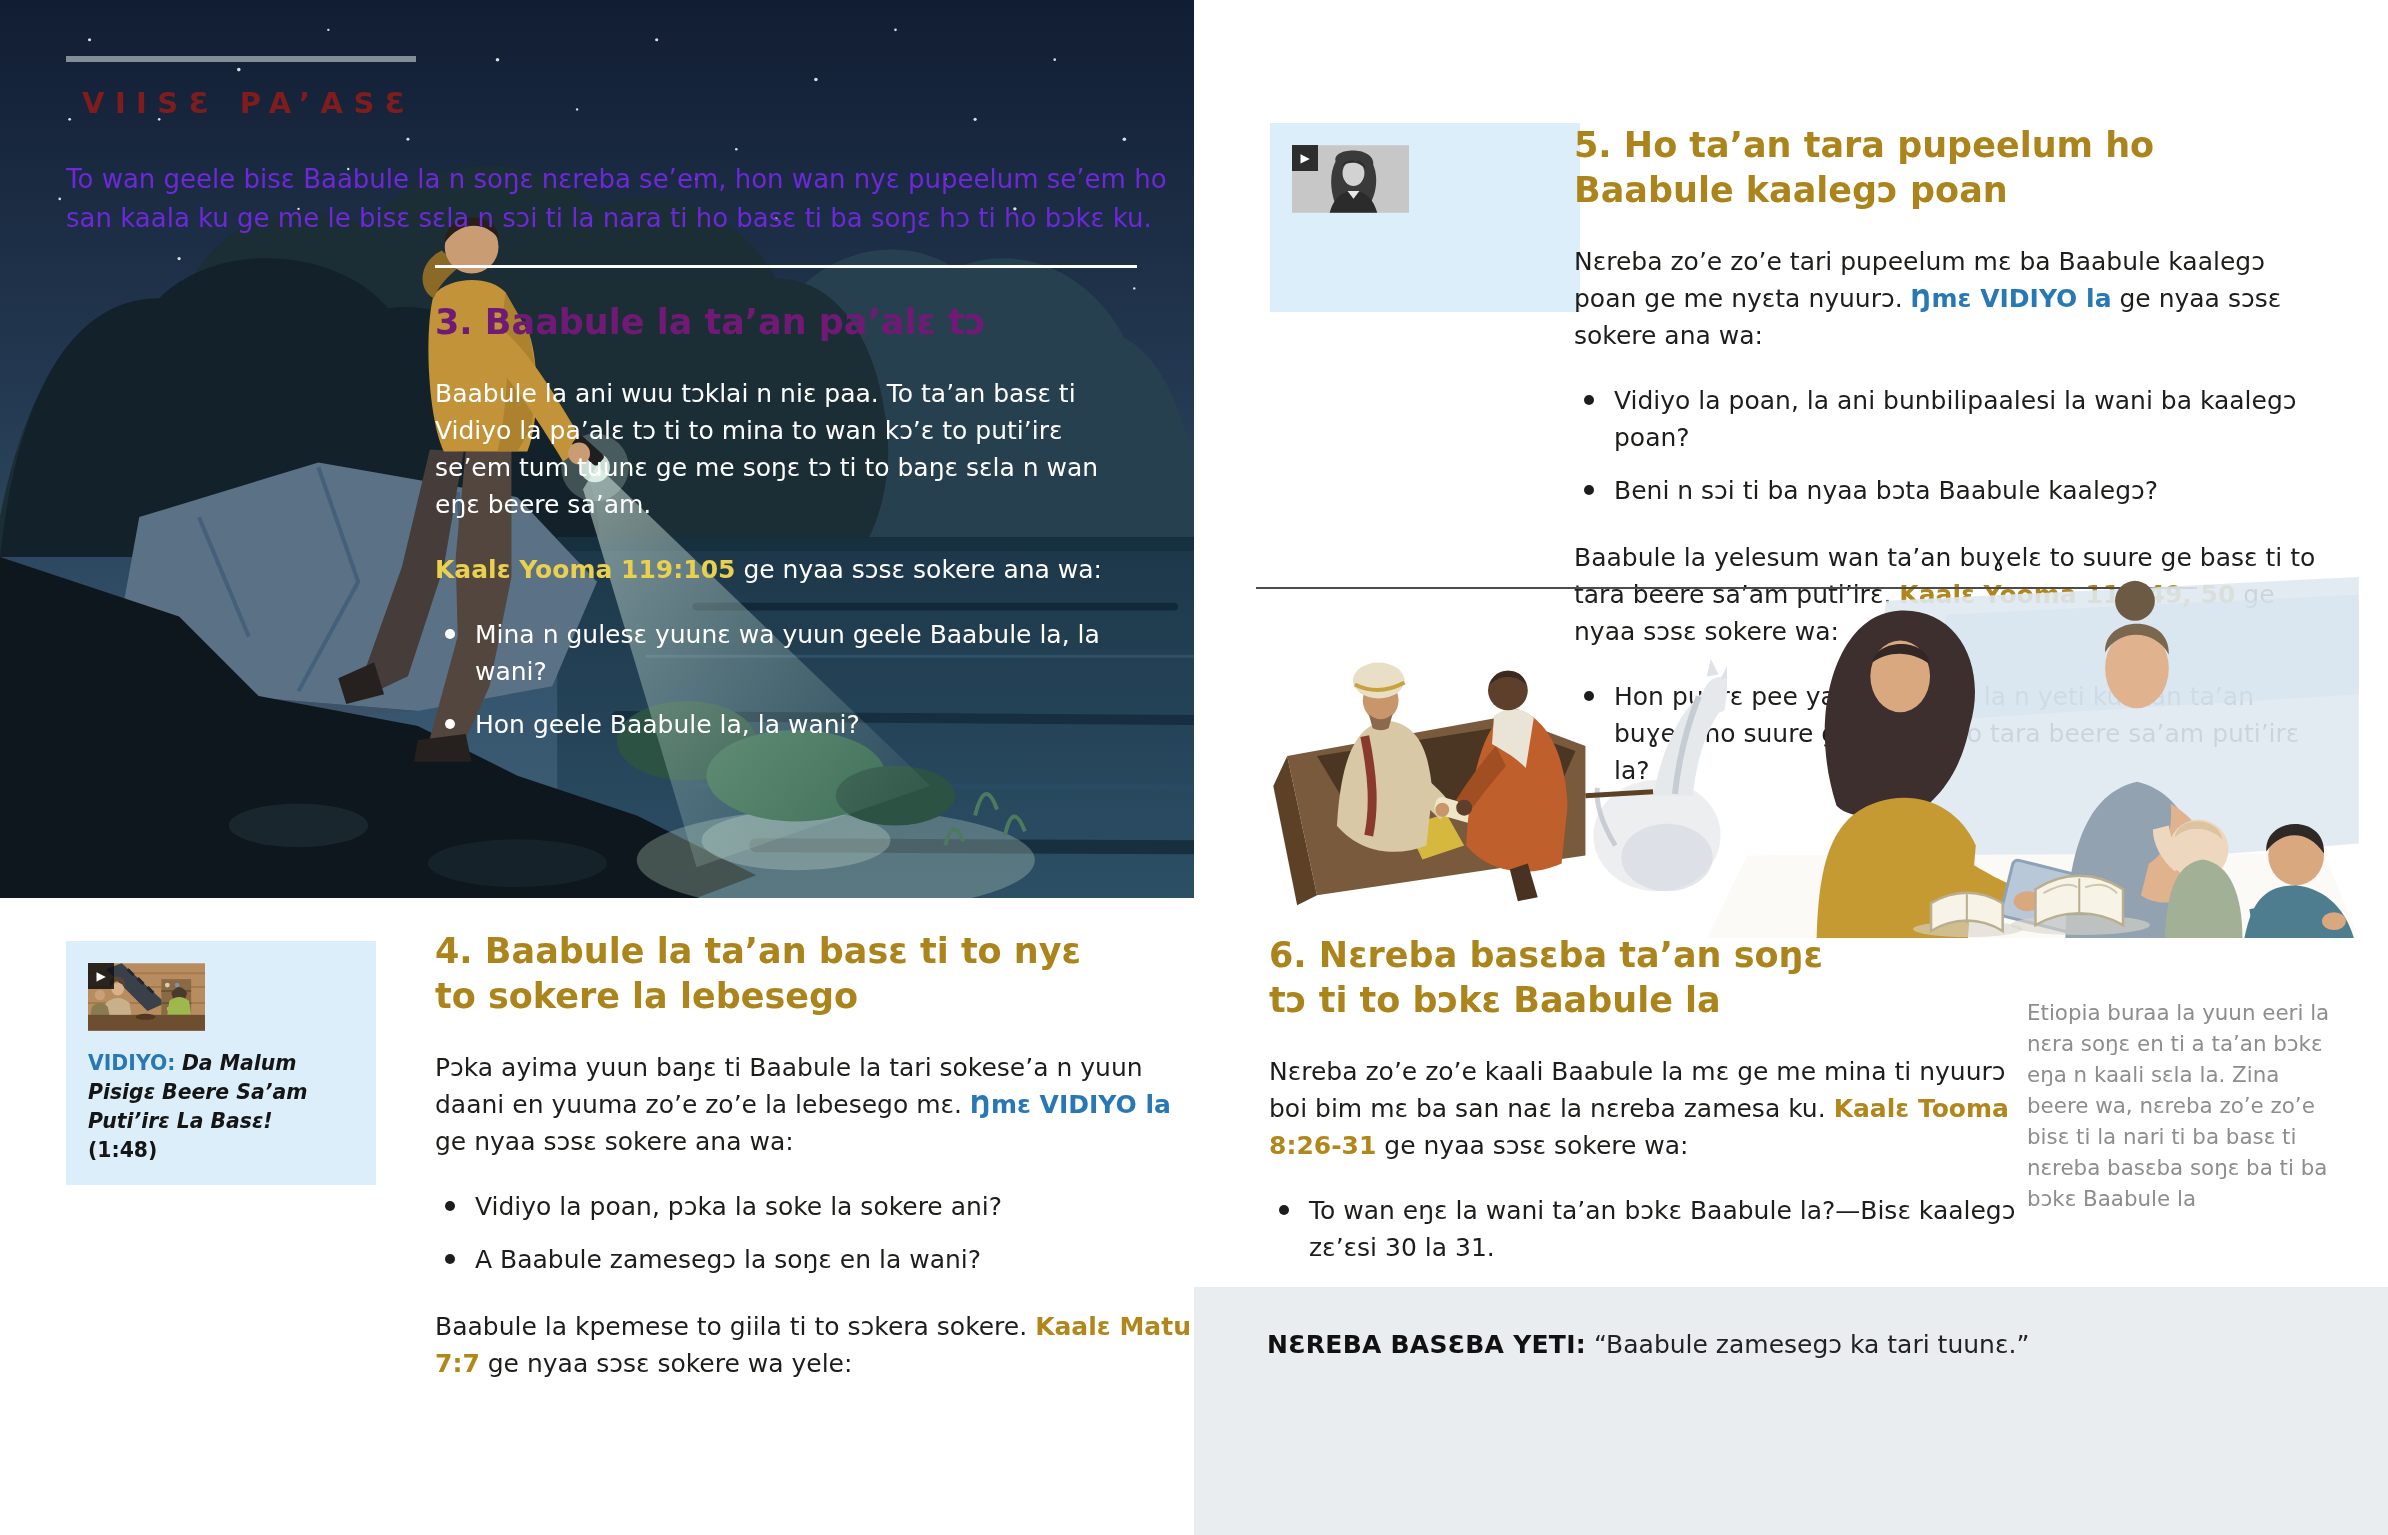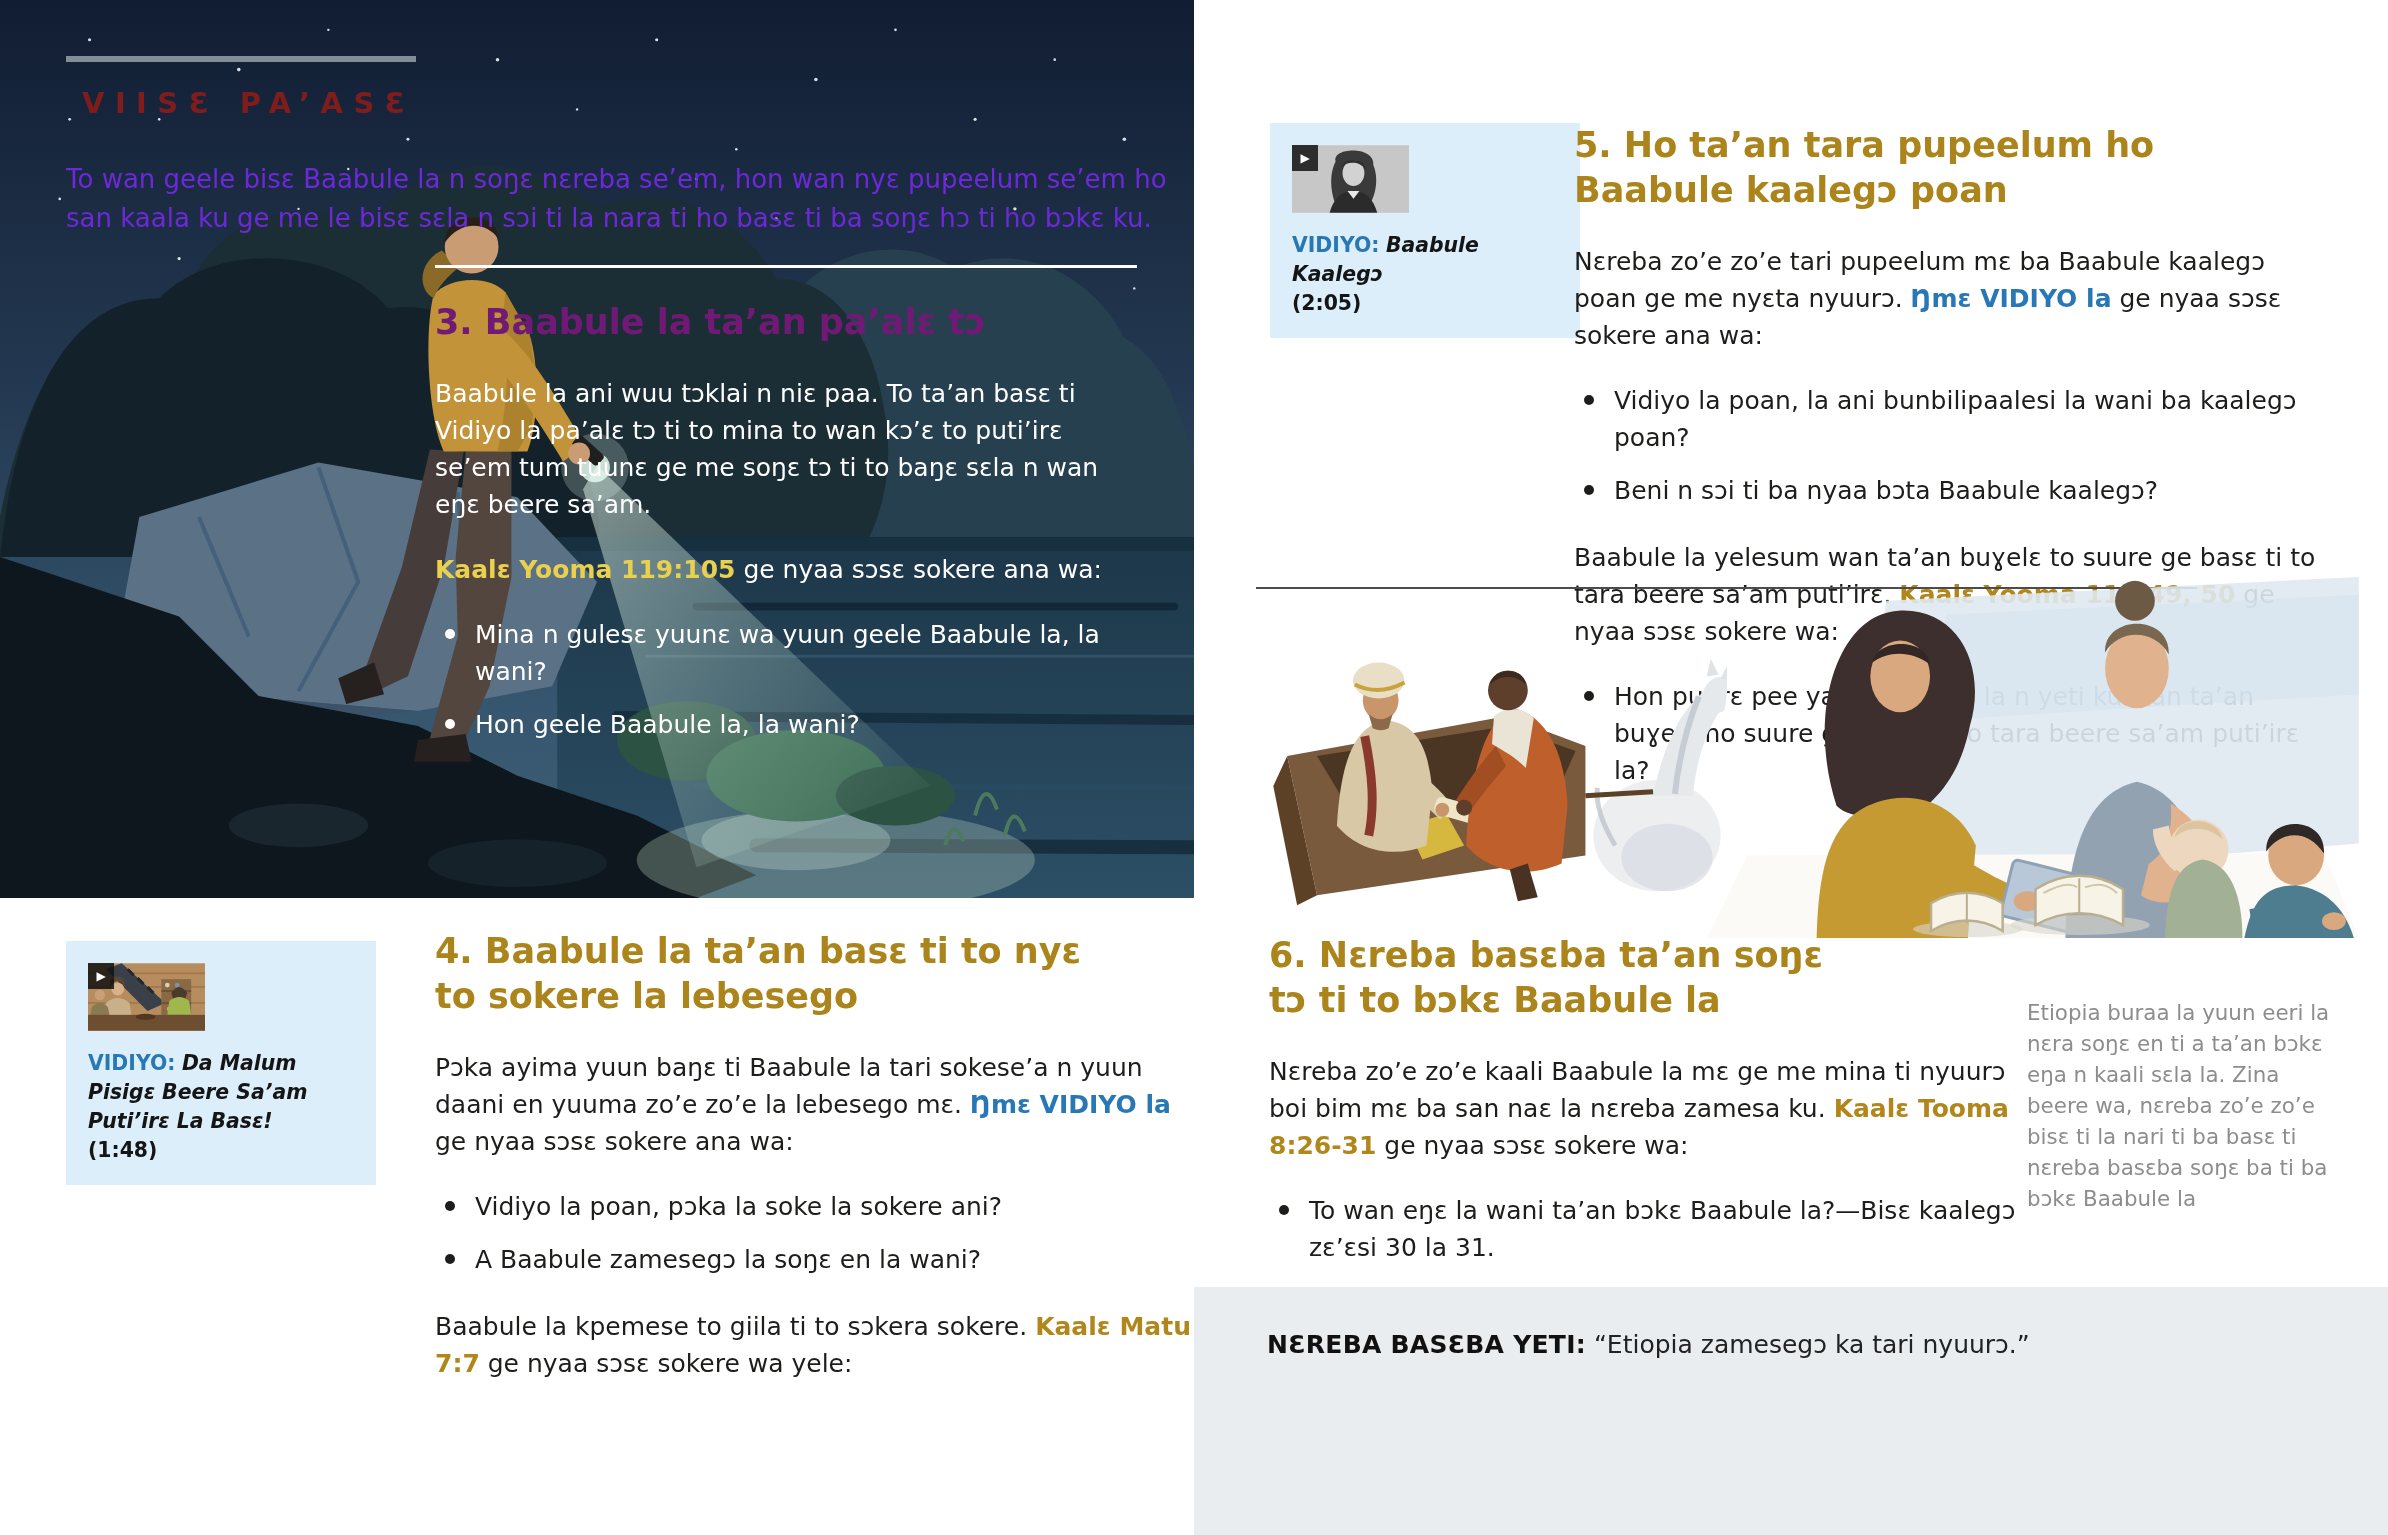--- a/index.html
+++ b/index.html
@@ -241,25 +241,20 @@
         <rect width="118" height="68" fill="#cdcdcd"></rect>
         <rect width="118" height="68" fill="#bdbdbd" opacity="0.35"></rect>
         <path d="M44,16 C40,2 84,0 82,20 C88,34 84,52 78,60 L44,60 C38,44 38,28 44,16 Z" fill="#3a3a3a"></path>
         <ellipse cx="62" cy="28" rx="11" ry="13" fill="#d2d2d2"></ellipse>
         <path d="M50,22 C52,12 74,12 74,24 C68,16 56,16 50,22 Z" fill="#2e2e2e"></path>
         <path d="M38,68 C42,52 52,46 62,46 C74,46 82,54 86,68 Z" fill="#2b2b2b"></path>
         <path d="M56,46 L62,54 L68,46 Z" fill="#e8e8e8"></path>
       </svg>
       <span class="play">▶</span>
     </div>
-    <p class="vtext">
-      <span class="vlabel">VIDIYO:</span>
-      <span class="vtitle">Baabule Kaalegɔ</span>
-      <span class="vdur">(2:05)</span>
-    </p>
   </aside>
 
   <section class="s5 col">
     <h2 style="white-space: pre-line;">5. Ho ta’an tara pupeelum ho
 Baabule kaalegɔ poan</h2>
     <p><span class="seg-plain">Nɛreba zo’e zo’e tari pupeelum mɛ ba Baabule kaalegɔ poan ge me nyɛta nyuurɔ. </span><span class="seg-link">Ŋmɛ VIDIYO la</span><span class="seg-plain"> ge nyaa sɔsɛ sokere ana wa:</span></p>
     <ul class="bullets">
         <li>Vidiyo la poan, la ani bunbilipaalesi la wani ba kaalegɔ poan?</li>
         <li>Beni n sɔi ti ba nyaa bɔta Baabule kaalegɔ?</li>
       </ul>
@@ -369,18 +364,18 @@
     <ul class="bullets">
         <li>To wan eŋɛ la wani ta’an bɔkɛ Baabule la?—Bisɛ kaalegɔ zɛ’ɛsi 30 la 31.</li>
       </ul>
   </section>
 
   <p class="caption">Etiopia buraa la yuun eeri la nɛra soŋɛ en ti a ta’an bɔkɛ eŋa n kaali sɛla la. Zina beere wa, nɛreba zo’e zo’e bisɛ ti la nari ti ba basɛ ti nɛreba basɛba soŋɛ ba ti ba bɔkɛ Baabule la</p>
 
   <div class="study-box">
     <p>
       <span class="sb-head">NƐREBA BASƐBA YETI:</span>
-      <span class="sb-quote">“Etiopia zamesegɔ ka tari nyuurɔ.”</span>
+      <span class="sb-quote">“Baabule zamesegɔ ka tari tuunɛ.”</span>
     </p>
   </div>
 
 </div>
 
 
 </body></html>

